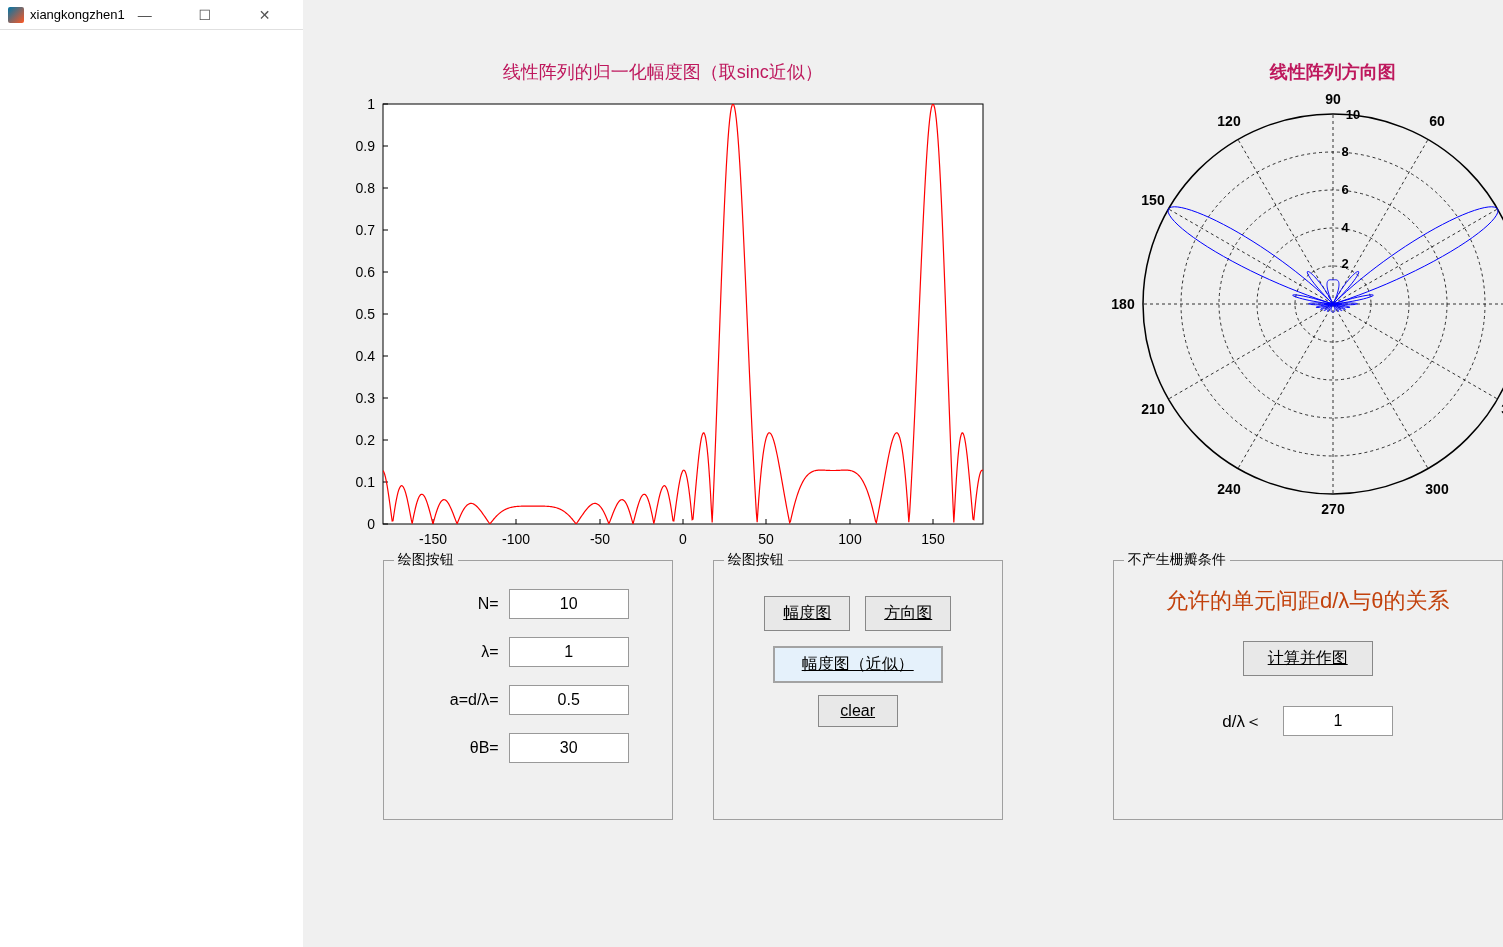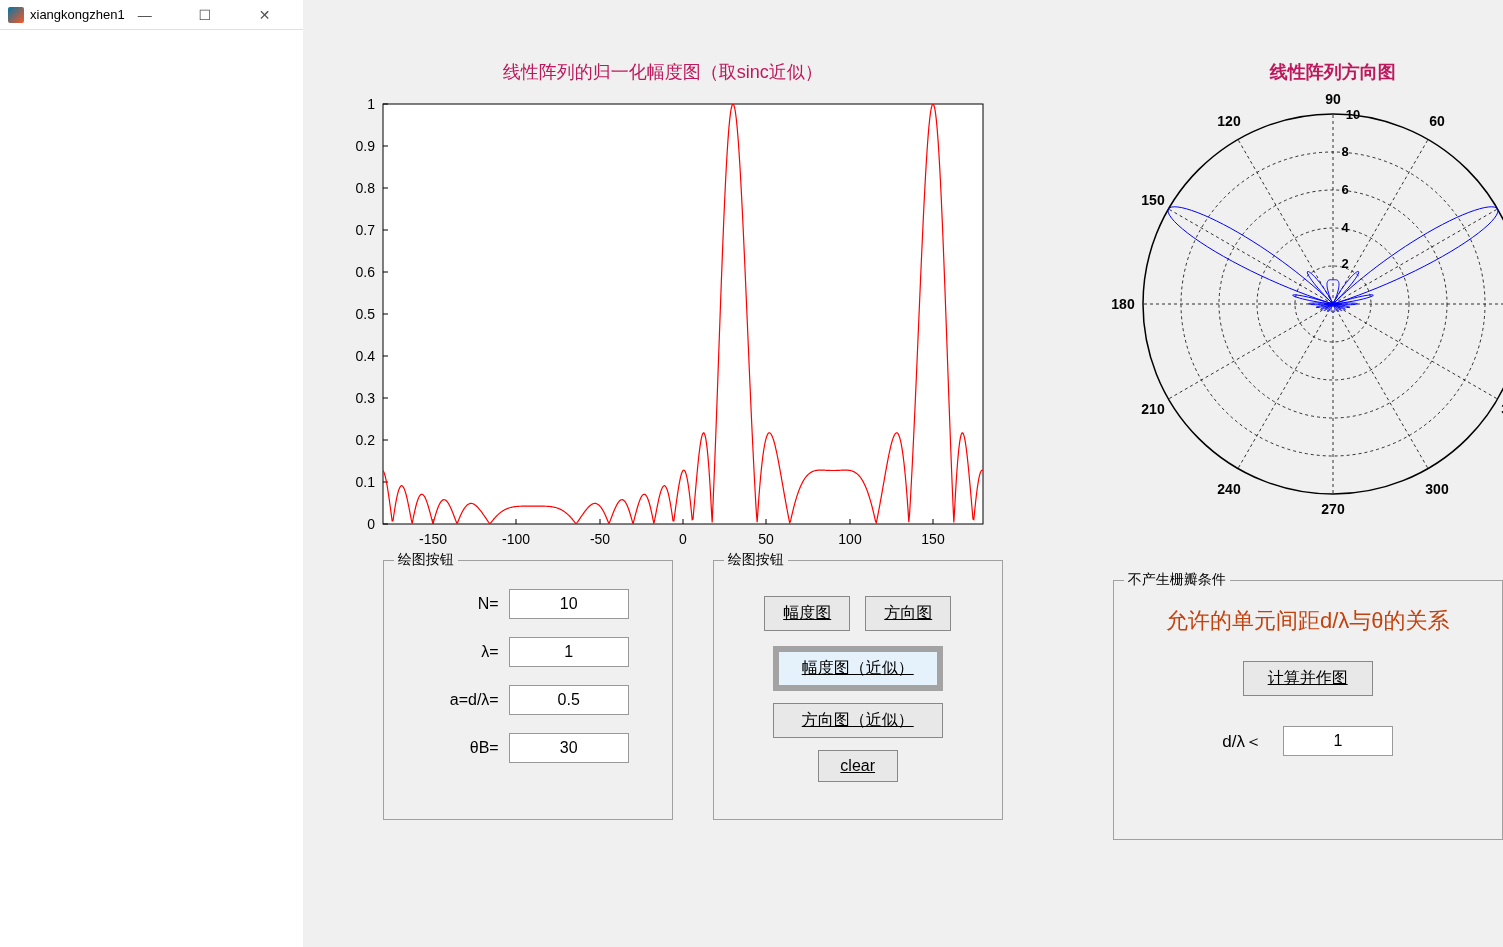--- a/index.html
+++ b/index.html
@@ -21,31 +21,31 @@
     
     .chart-title { text-align: center; font-size: 18px; color: #be185d; margin-bottom: 10px; }
     
     svg { display: block; }
     
     .panel { position: absolute; border: 1px solid #a0a0a0; background: #f0f0f0; }
     .panel-title { position: absolute; top: -10px; left: 10px; background: #f0f0f0; padding: 0 4px; font-size: 14px; color: #000; }
     
     .panel1 { left: 80px; top: 560px; width: 290px; height: 260px; }
     .panel2 { left: 410px; top: 560px; width: 290px; height: 260px; }
-    .panel3 { left: 810px; top: 560px; width: 390px; height: 260px; margin-top: 20px; }
+    .panel3 { left: 810px; top: 560px; width: 390px; height: 260px; }
     
     .param-row { display: flex; align-items: center; margin: 18px 15px; gap: 10px; }
     .param-label { width: 100px; text-align: right; font-size: 16px; color: #000; }
     .param-input { width: 120px; height: 30px; background: #fff; border: 1px solid #999; text-align: center; font-size: 16px; padding: 2px; }
     
     .btn-row { display: flex; gap: 15px; justify-content: center; margin: 15px 0; }
     .btn-row-single { display: flex; justify-content: center; margin: 12px 0; }
     .gui-btn { padding: 6px 18px; background: #e8e8e8; border: 1px solid #888; font-size: 16px; cursor: pointer; min-width: 80px; text-align: center; text-decoration: underline; }
     .gui-btn-wide { min-width: 170px; }
-    .gui-btn-selected { border: 6px solid #a3a3a3; background: #e5f1fb; }
+    .gui-btn-selected { border: 2px solid #a3a3a3; background: #e5f1fb; }
     
     .panel3-text { text-align: center; font-size: 22px; color: #c2410c; margin: 25px 10px; }
     .panel3-result { display: flex; align-items: center; justify-content: center; gap: 21px; margin-top: 30px; }
     .result-label { font-size: 17px; }
     .result-box { width: 110px; height: 30px; background: #fff; border: 1px solid #999; text-align: center; font-size: 16px; line-height: 28px; }
   </style>
 </head>
 <body>
 
 <div class="window">
@@ -201,23 +201,20 @@
       <div class="panel-title">绘图按钮</div>
       <div style="height:20px"></div>
       <div class="btn-row">
         <button class="gui-btn">幅度图</button>
         <button class="gui-btn">方向图</button>
       </div>
       <div class="btn-row-single">
         <button class="gui-btn gui-btn-wide gui-btn-selected">幅度图（近似）</button>
       </div>
       <div class="btn-row-single">
-        <button class="gui-btn gui-btn-wide">方向图（近似）</button>
-      </div>
-      <div class="btn-row-single">
         <button class="gui-btn">clear</button>
       </div>
     </div>
 
     <div class="panel panel3">
       <div class="panel-title">不产生栅瓣条件</div>
       <div class="panel3-text">允许的单元间距d/λ与θ的关系</div>
       <div class="btn-row-single">
         <button class="gui-btn" style="min-width:130px">计算并作图</button>
       </div>

